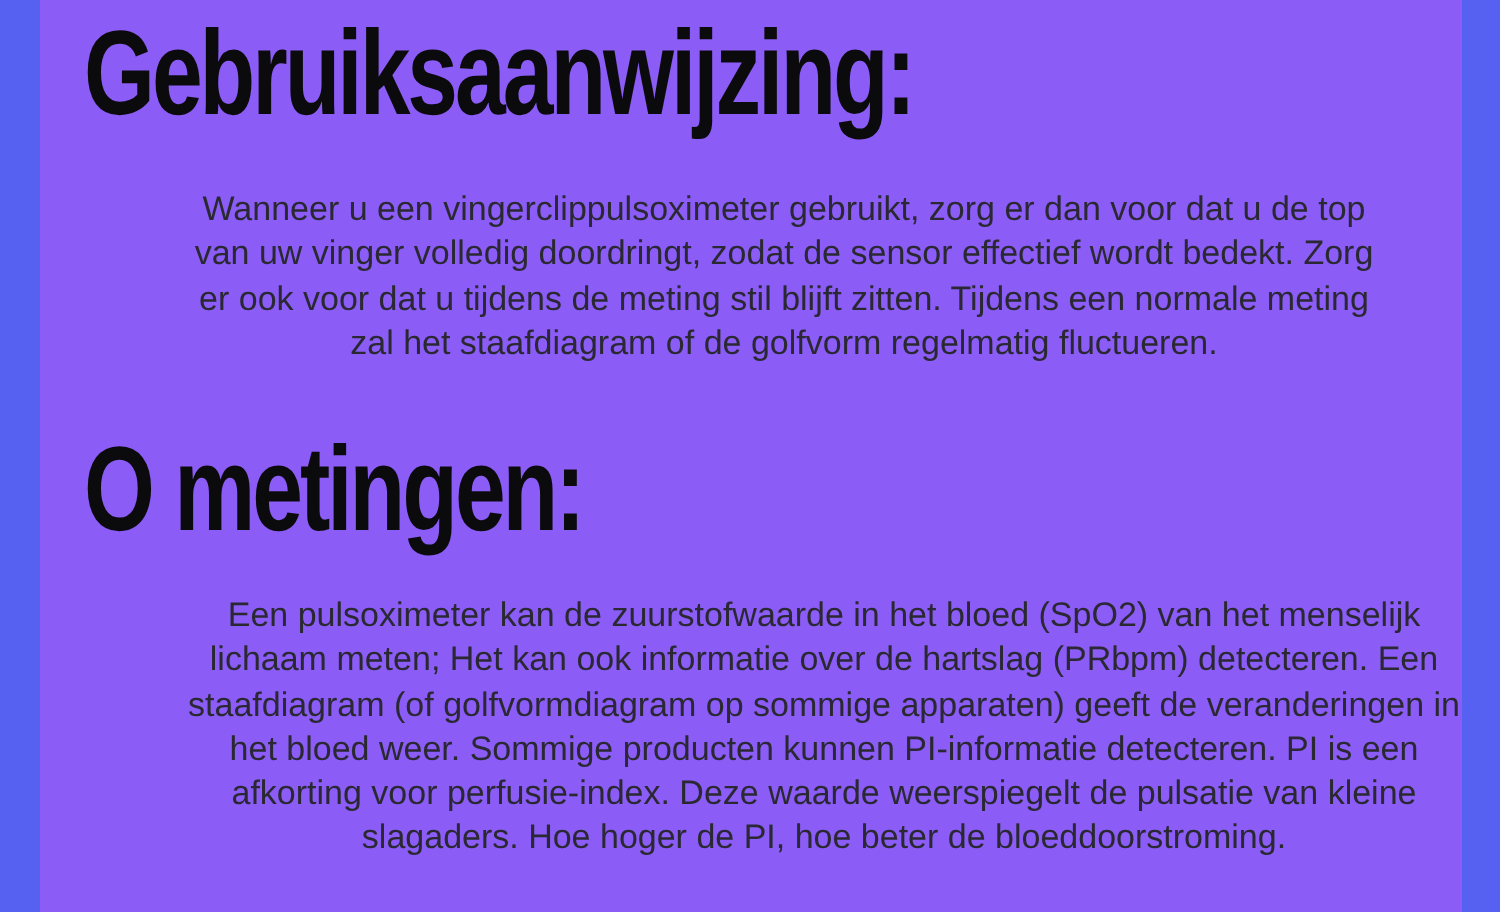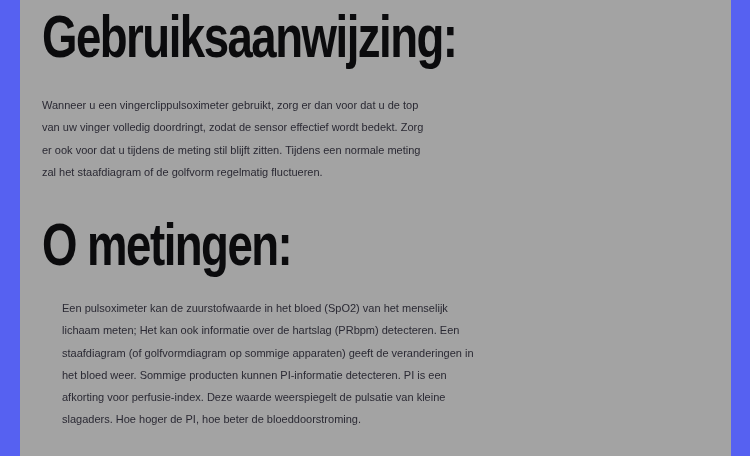--- a/index.html
+++ b/index.html
@@ -3,21 +3,21 @@
 <meta charset="utf-8">
 <style>
   html, body {
     margin: 0;
     padding: 0;
   }
   .page {
     position: relative;
     width: 750px;
     height: 456px;
-    background: #a3a3a3;
+    background: #8b5cf6;
     overflow: hidden;
     font-family: "Liberation Sans", sans-serif;
   }
   .side-bar {
     position: absolute;
     top: 0;
     bottom: 0;
     width: 20px;
     background: #5661f1;
   }
@@ -39,24 +39,25 @@
     transform-origin: 0 0;
   }
   .heading-1 { top: 7px; }
   .heading-2 { top: 215px; }
 
   .body-text {
     position: absolute;
     left: 42px;
     margin: 0;
     width: 700px;
-    font-size: 11px;
+    font-size: 17px;
     line-height: 22.3px;
     color: #2a2933;
     white-space: pre-line;
+    text-align: center;
   }
   .body-text-1 { top: 94px; }
   .body-text-2 { top: 297px; margin-left: 20px; }
 </style>
 </head>
 <body>
 
 <div class="page">
   <div class="side-bar left"></div>
   <div class="side-bar right"></div>

